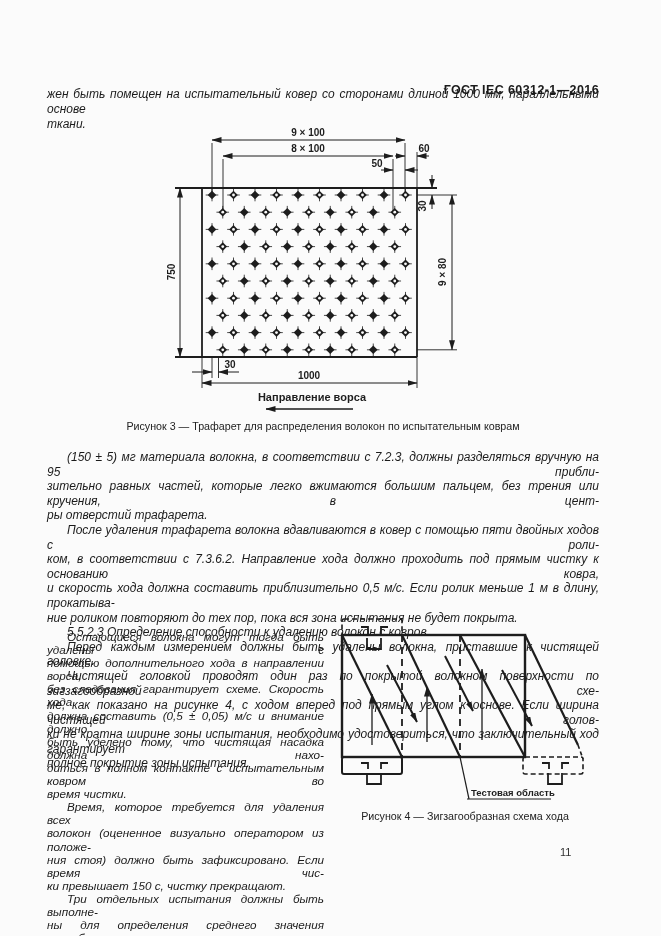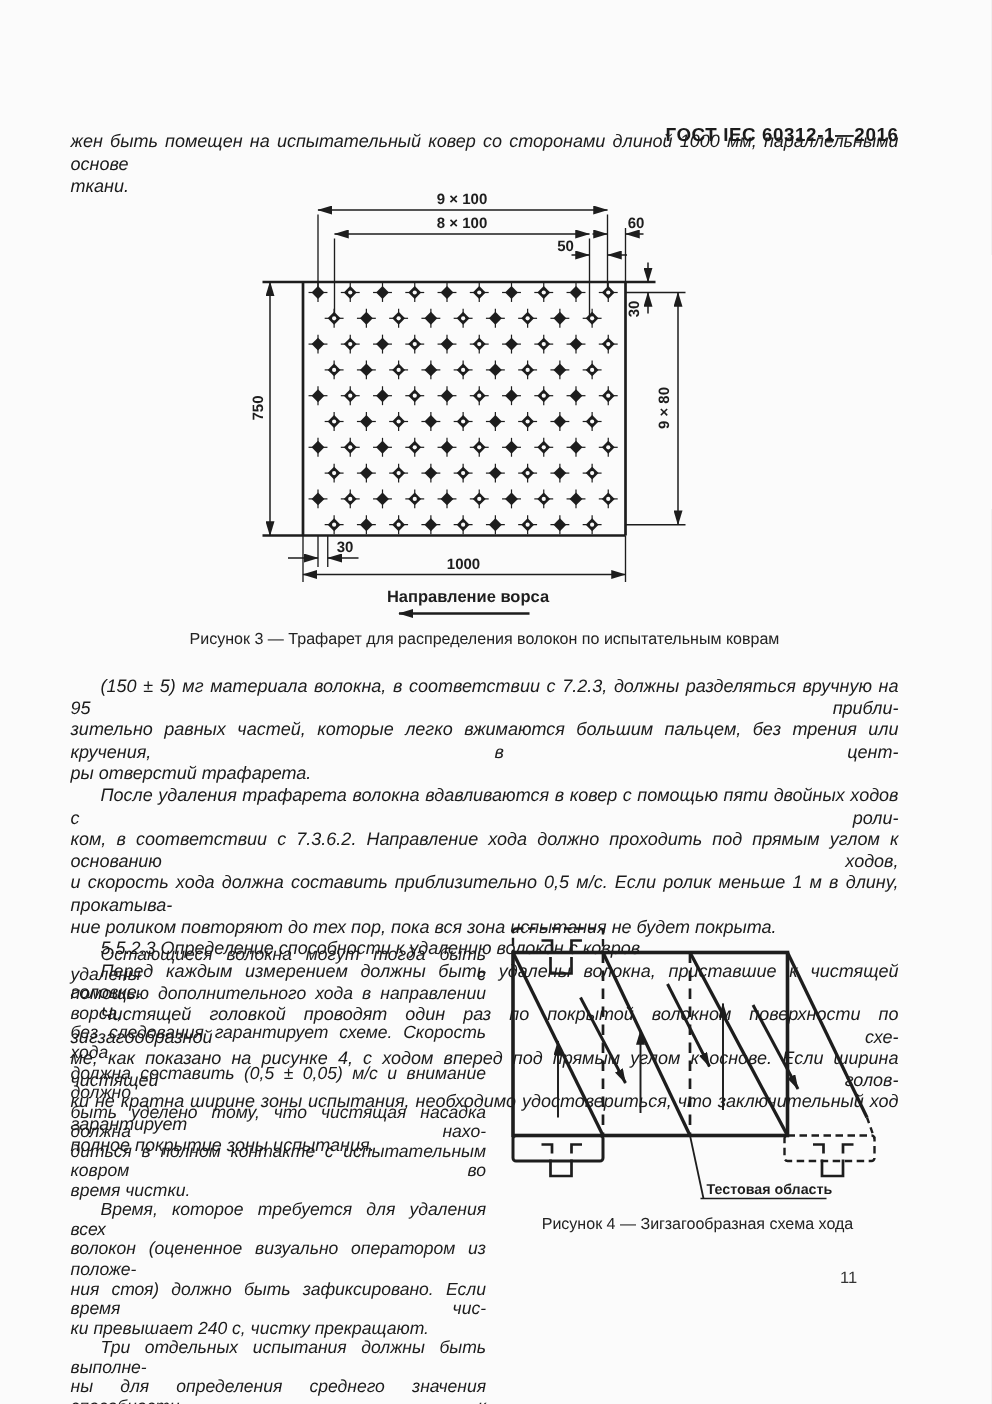--- a/index.html
+++ b/index.html
@@ -442,21 +442,21 @@
   <div class="caption cap3">Рисунок 3 — Трафарет для распределения волокон по испытательным коврам</div>
 
   <div class="blockA">
     <div class="para">
         <div class="tline firstline">(150 ± 5) мг материала волокна, в соответствии с 7.2.3, должны разделяться вручную на 95 прибли-</div>
         <div class="tline">зительно равных частей, которые легко вжимаются большим пальцем, без трения или кручения, в цент-</div>
         <div class="tline lastline">ры отверстий трафарета.</div>
       </div>
     <div class="para">
         <div class="tline firstline">После удаления трафарета волокна вдавливаются в ковер с помощью пяти двойных ходов с роли-</div>
-        <div class="tline">ком, в соответствии с 7.3.6.2. Направление хода должно проходить под прямым углом к основанию ходов,</div>
+        <div class="tline">ком, в соответствии с 7.3.6.2. Направление хода должно проходить под прямым чистку к основанию ковра,</div>
         <div class="tline">и скорость хода должна составить приблизительно 0,5 м/с. Если ролик меньше 1 м в длину, прокатыва-</div>
         <div class="tline lastline">ние роликом повторяют до тех пор, пока вся зона испытания не будет покрыта.</div>
       </div>
     <div class="para">
       <div class="tline firstline lastline">5.5.2.3  Определение способности к удалению волокон с ковров</div>
     </div>
     <div class="para">
         <div class="tline firstline lastline">Перед каждым измерением должны быть удалены волокна, приставшие к чистящей головке.</div>
       </div>
     <div class="para">
@@ -474,21 +474,21 @@
         <div class="tline">без следования гарантирует схеме. Скорость хода</div>
         <div class="tline">должна составить (0,5 ± 0,05) м/с и внимание должно</div>
         <div class="tline">быть уделено тому, что чистящая насадка должна нахо-</div>
         <div class="tline">диться в полном контакте с испытательным ковром во</div>
         <div class="tline lastline">время чистки.</div>
       </div>
     <div class="para">
         <div class="tline firstline">Время, которое требуется для удаления всех</div>
         <div class="tline">волокон (оцененное визуально оператором из положе-</div>
         <div class="tline">ния стоя) должно быть зафиксировано. Если время чис-</div>
-        <div class="tline lastline">ки превышает 240 с, чистку прекращают.</div>
+        <div class="tline lastline">ки превышает 150 с, чистку прекращают.</div>
       </div>
     <div class="para">
         <div class="tline firstline">Три отдельных испытания должны быть выполне-</div>
         <div class="tline">ны для определения среднего значения способности к</div>
         <div class="tline">удалению волокон. Времени, затраченному на удале-</div>
       </div>
   </div>
 
   <svg style="left:330px;top:612px;" width="331" height="200" viewBox="0 0 331 200">
     <g stroke="#1d1d1d" fill="none">

